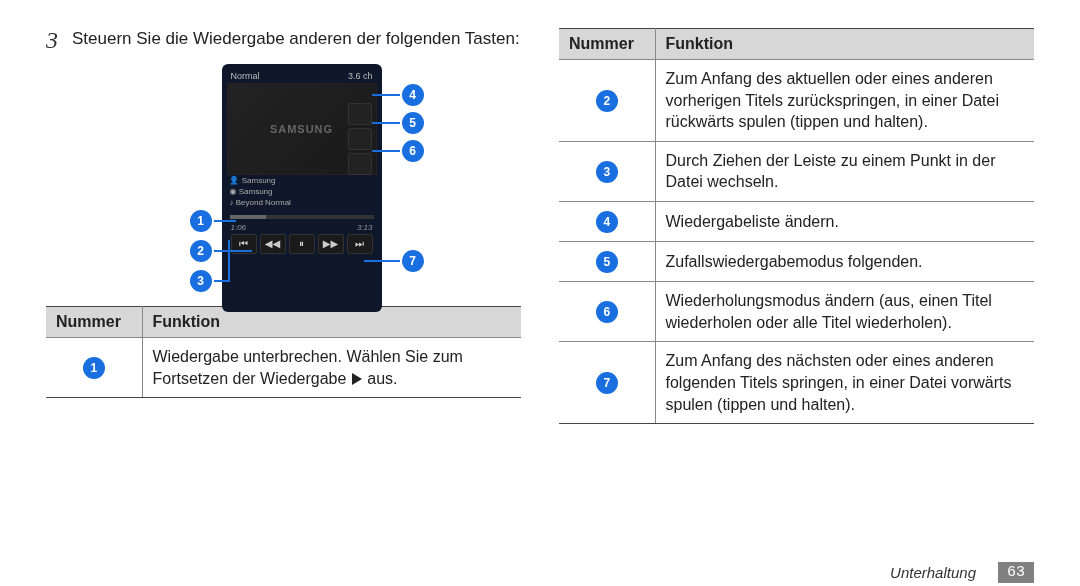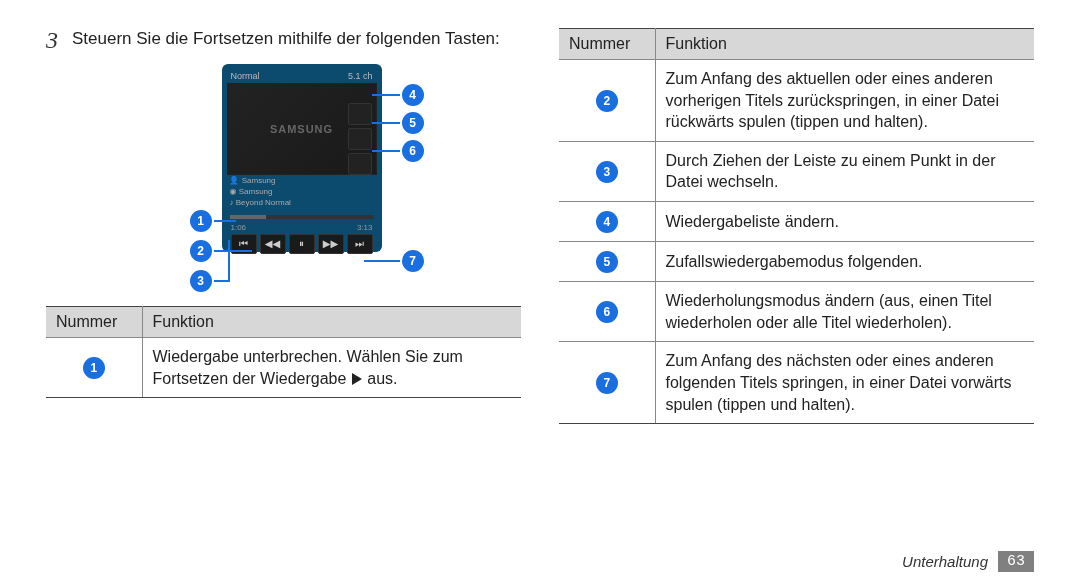--- a/index.html
+++ b/index.html
@@ -37,22 +37,22 @@
 
   .figure-wrap {
     position: relative;
     margin: 4px auto 12px auto;
     width: 340px;
     height: 230px;
   }
   .phone {
     position: absolute;
     left: 108px; top: 0;
-    width: 160px; height: 188px;
-    background: #0c4a6e;
+    width: 160px; height: 248px;
+    background: #0f172a;
     border-radius: 6px;
     padding: 5px;
     color:#ddd;
     font-size:9px;
   }
   .pbar {
     display:flex; justify-content:space-between; padding:2px 4px 2px 4px;
     font-size:9px; color:#bbb;
   }
   .albumbox {
@@ -64,21 +64,21 @@
   .sidebtns {
     position:absolute; right:5px; top:20px; width:24px;
     display:flex; flex-direction:column; gap:3px;
   }
   .sbtn { width:24px; height:22px; background:#222; border:1px solid #333; border-radius:2px; }
   .meta { font-size:8px; color:#aaa; line-height:1.4; padding-left:3px;}
   .progress { margin:6px 3px 3px 3px; height:4px; background:#333; position:relative;}
   .progress .p { position:absolute; left:0;top:0;bottom:0; width:25%; background:#666;}
   .transport { display:flex; justify-content:space-between; padding:2px 4px 0 4px; }
   .tbtn { width:26px; height:20px; background:#1a1a1a; border:1px solid #333; border-radius:2px; display:flex;align-items:center;justify-content:center;color:#ccc;font-size:10px;}
-  .times { display:flex; justify-content:space-between; font-size:8px; color:#999; padding:1px 4px 0 4px;}
+  .times { display:flex; justify-content:space-between; font-size:8px; color:#999; padding:1px 4px 0 4px;font-style:italic;}
 
   
   .bubble {
     position:absolute; width:22px; height:22px; border-radius:50%;
     background:#1a6fe0; color:#fff; font-weight:bold; font-size:12px;
     display:flex; align-items:center; justify-content:center;
     box-shadow:0 0 0 2px #fff;
   }
   .lead {
     position:absolute; background:#1a6fe0; height:2px;
@@ -105,21 +105,21 @@
 
   
   table.func {
     width: 100%;
     border-collapse: collapse;
     font-size: 16px;
   }
   table.func th {
     background:#d7d7d7;
     text-align:left;
-    font-weight:normal;
+    font-weight:bold;
     padding:6px 10px;
     border-top:1px solid #444;
     border-bottom:1px solid #888;
   }
   table.func th:first-child { width:96px; border-right:1px solid #888;}
   table.func td {
     padding:8px 10px;
     border-bottom:1px solid #888;
     vertical-align: middle;
     line-height:1.35;
@@ -132,47 +132,47 @@
     align-items:center; justify-content:center;
   }
   .playglyph {
     display:inline-block; width:0;height:0;
     border-left:10px solid #222; border-top:6px solid transparent; border-bottom:6px solid transparent;
     vertical-align:-1px; margin:0 1px;
   }
 
   
   .footer {
-    position:absolute; right:46px; bottom:14px;
+    position:absolute; right:46px; bottom:3px;
     font-size:15px; font-style:italic; color:#333;
-    display:flex; align-items:center; gap:10px;
+    display:flex; align-items:center; gap:22px;
   }
   .footer .pg {
     font-style:normal; background:#808080; color:#fff; padding:2px 9px;
     font-size:15px;
     font-family:Liberation Mono, monospace;
   }
 </style>
 </head>
 <body>
 
 <div class="page">
 
   <div class="col">
 
     <div class="step">
       <div class="step-num">3</div>
-      <div>Steuern Sie die Fortsetzen mithilfe der folgenden Tasten:</div>
+      <div>Steuern Sie die Wiedergabe anderen der folgenden Tasten:</div>
     </div>
 
     <div class="figure-wrap">
       <div class="phone">
         <div class="pbar">
           <span>Normal</span>
-          <span>5.1 ch</span>
+          <span>3.6 ch</span>
         </div>
         <div style="position:relative;">
           <div class="albumbox">
             <span>SAMSUNG</span>
           </div>
           <div class="sidebtns">
             <div class="sbtn"></div>
             <div class="sbtn"></div>
             <div class="sbtn"></div>
           </div>

